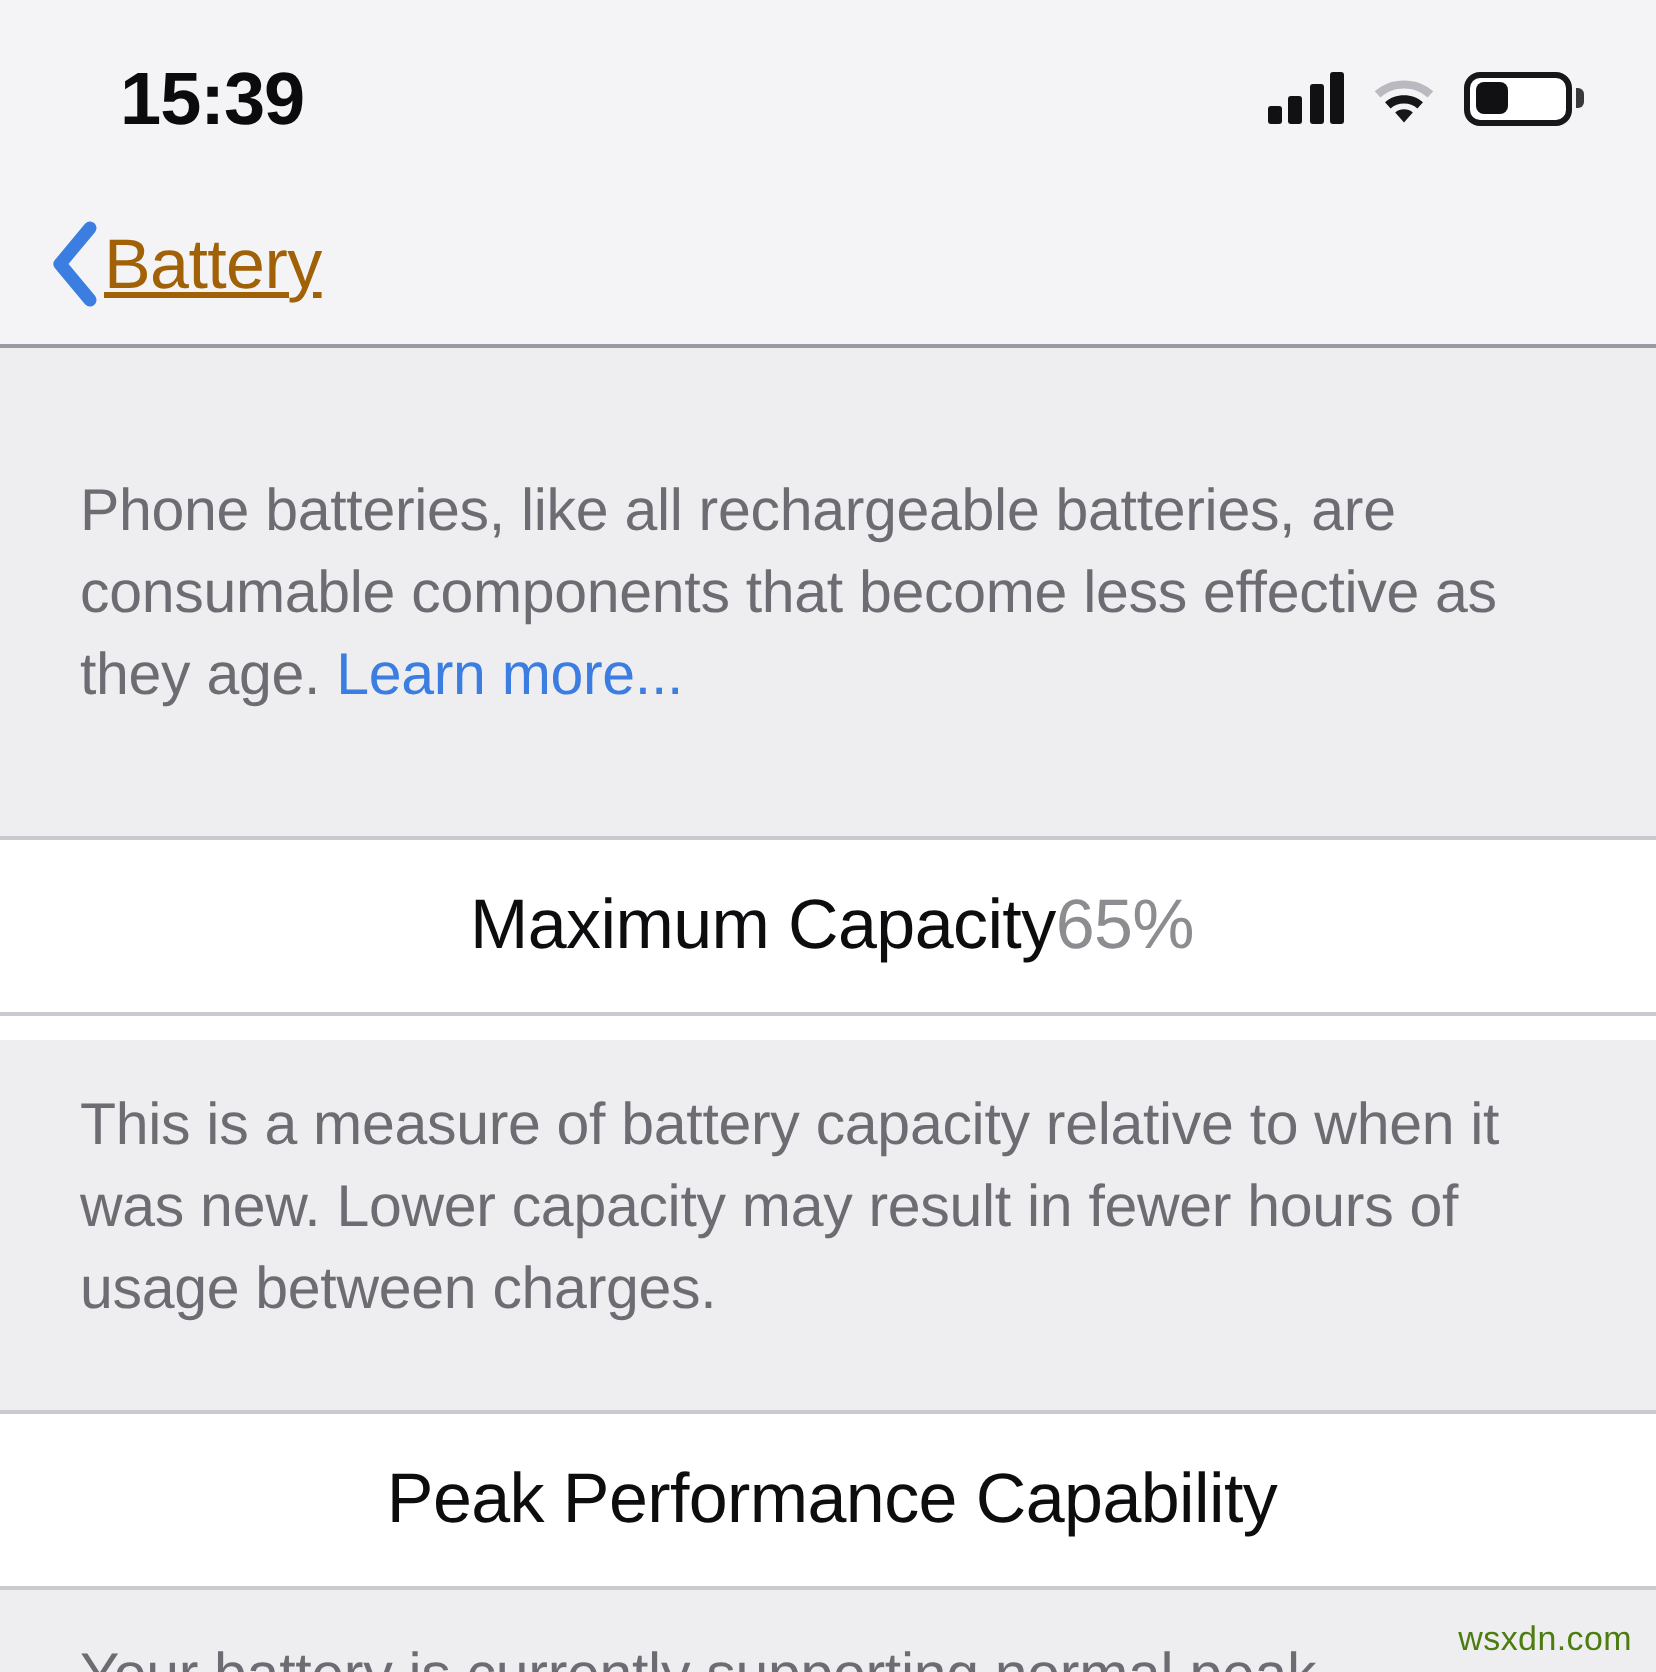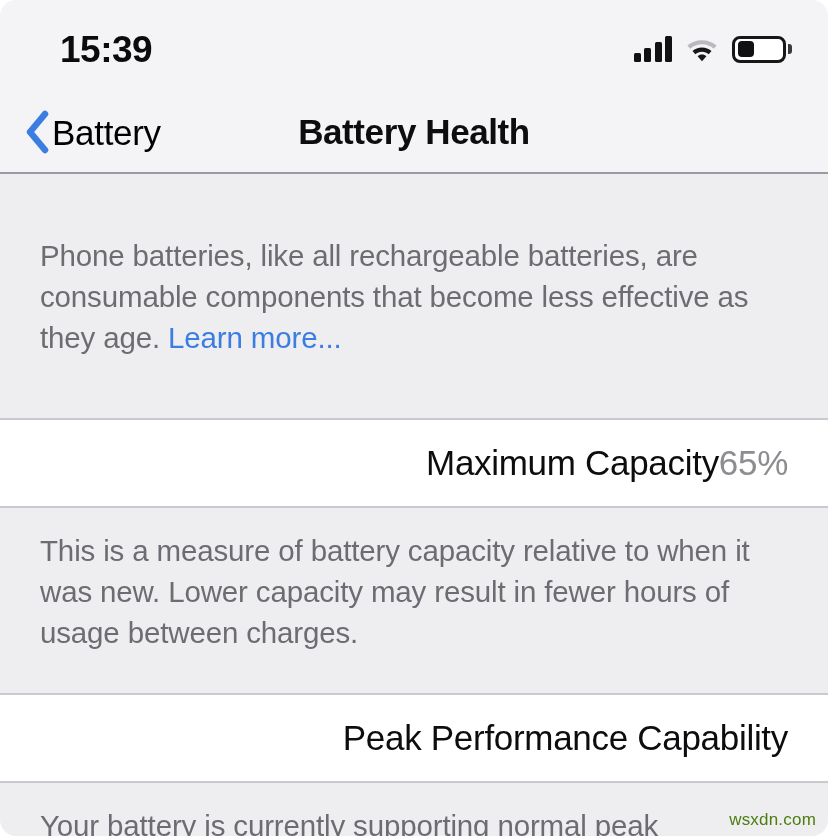--- a/index.html
+++ b/index.html
@@ -14,21 +14,20 @@
     font-family: "Liberation Sans", sans-serif;
     -webkit-font-smoothing: antialiased;
   }
 
   .phone {
     position: relative;
     width: 828px;
     height: 836px;
     background: #ffffff;
     overflow: hidden;
-    border-radius: 16px;
   }
 
   
   .status-bar {
     position: relative;
     height: 92px;
     background: #f4f4f6;
     display: flex;
     align-items: center;
     justify-content: space-between;
@@ -117,23 +116,24 @@
     cursor: pointer;
     gap: 2px;
   }
   .chev {
     width: 26px;
     height: 44px;
     display: block;
   }
   .nav-back-label {
     font-size: 35px;
-    color: #000000;
+    color: #a16207;
     letter-spacing: -0.3px;
     line-height: 1;
+    text-decoration: underline;
   }
   .nav-title {
     position: absolute;
     left: 0; right: 0;
     text-align: center;
     font-size: 35px;
     font-weight: bold;
     color: #0d0d0f;
     letter-spacing: -0.4px;
     pointer-events: none;
@@ -171,39 +171,40 @@
   }
 
   .intro-block {
     padding-top: 61px;
     padding-bottom: 60px;
   }
 
   .cell {
     display: flex;
     align-items: center;
-    justify-content: flex-end;
+    justify-content: center;
     height: 86px;
     padding: 0 40px 0 44px;
     box-sizing: border-box;
   }
   .cell-title {
     font-size: 35px;
     color: #0d0d0f;
     letter-spacing: -0.3px;
   }
   .cell-value {
     font-size: 35px;
     color: #8c8c91;
     letter-spacing: -0.3px;
   }
 
   .desc-block {
     padding-top: 22px;
     padding-bottom: 40px;
+    margin-top: 12px;
   }
   .desc-block-2 {
     padding-top: 22px;
     padding-bottom: 20px;
   }
 
   .watermark {
     position: absolute;
     right: 12px;
     bottom: 6px;
@@ -245,21 +246,20 @@
     </div>
   </div>
 
   <div class="nav-bar">
     <div class="nav-back">
       <svg class="chev" viewBox="0 0 26 44">
         <path d="M21 4 L6 22 L21 40" fill="none" stroke="#3b7de0" stroke-width="6.5" stroke-linecap="round" stroke-linejoin="round"></path>
       </svg>
       <span class="nav-back-label">Battery</span>
     </div>
-    <div class="nav-title">Battery Health</div>
   </div>
 
   <div class="hairline"></div>
 
   <div class="group-gap intro-block">
     <div class="footer-text">
       <span>Phone batteries, like all rechargeable batteries, are consumable components that become less effective as they age. </span><span class="link">Learn more...</span>
     </div>
   </div>
 

